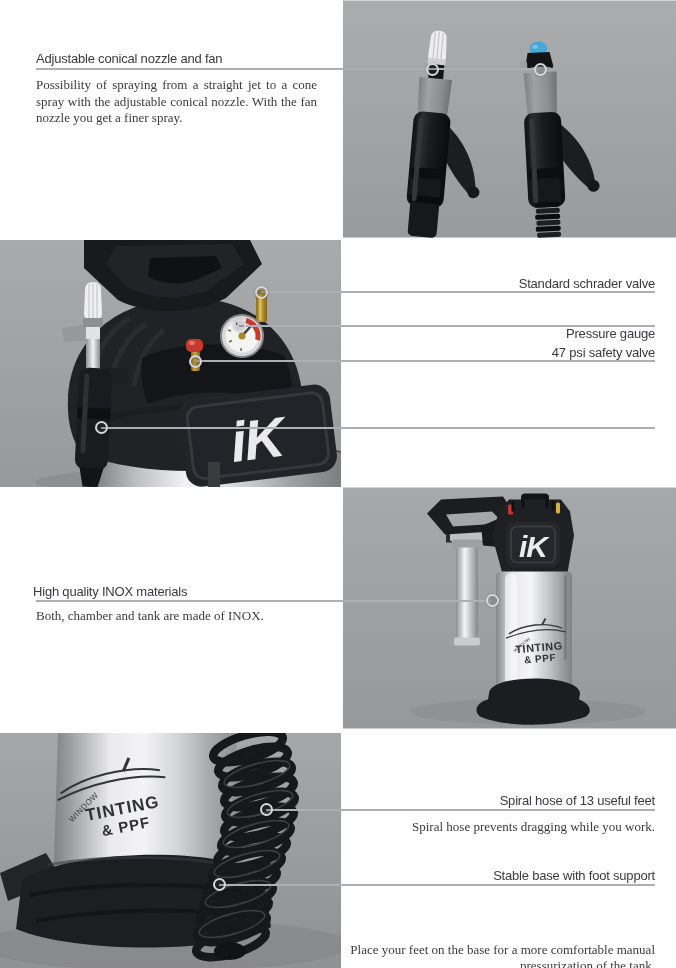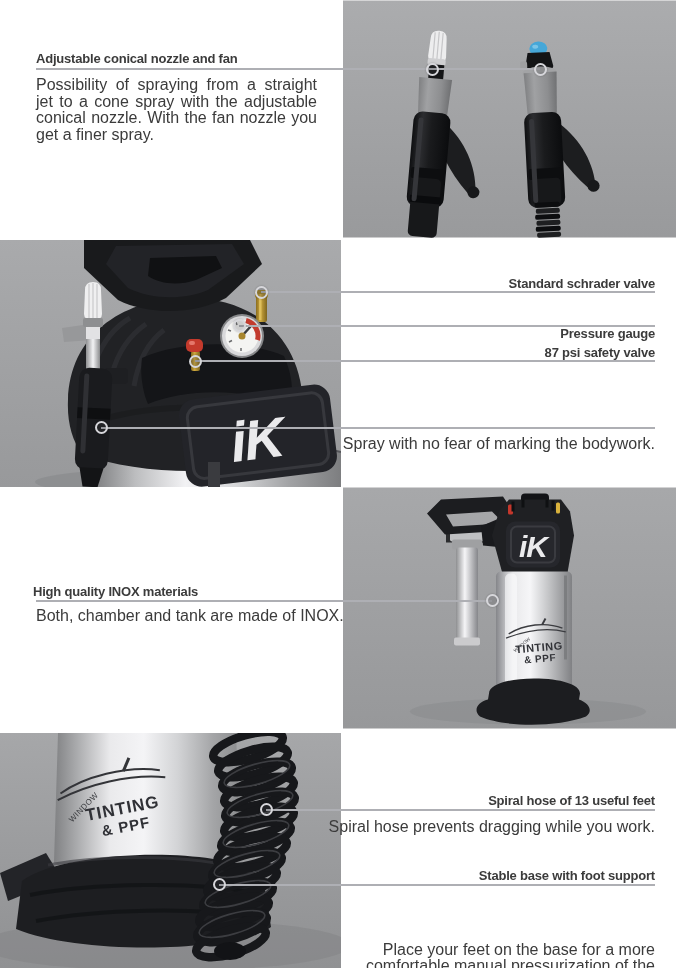--- a/index.html
+++ b/index.html
@@ -28,22 +28,22 @@
   #m-gun2{left:534px;top:63px;}
   #m-schrader{left:255px;top:286px;}
   #m-gauge{left:233px;top:319px;}
   #m-safety{left:189px;top:355px;}
   #m-holder{left:95px;top:421px;}
   #m-chamber{left:486px;top:594px;}
   #m-hose{left:260px;top:803px;}
   #m-base{left:213px;top:878px;}
 
   .t{position:absolute;z-index:7;color:#3b3b3b;}
-  .title{font-size:13px;font-weight:700;letter-spacing:-.2px;white-space:nowrap;}
-  .body{font-size:16px;line-height:16.5px;}
+  .title{font-size:13px;font-weight:400;letter-spacing:-.2px;white-space:nowrap;}
+  .body{font-size:13px;line-height:16.5px;font-family:Liberation Serif, serif;}
   .r{right:21px;text-align:right;}
   .nowrap{white-space:nowrap;}
   #t-nozzle-title{left:36px;top:51px;}
   #t-nozzle-body{left:36px;top:77px;width:281px;text-align:justify;}
   #t-schrader{top:276px;}
   #t-gauge{top:310px;margin-top:16px;}
   #t-safety{top:345px;}
   #t-handle{top:411px;}
   #t-handle-body{top:436px;}
   #t-inox-title{left:24px;top:584px;margin-left:9px;}
@@ -352,22 +352,21 @@
   <div class="cmark" id="m-holder"></div>
   <div class="cmark" id="m-chamber"></div>
   <div class="cmark" id="m-hose"></div>
   <div class="cmark" id="m-base"></div>
 
   <div class="t title" id="t-nozzle-title">Adjustable conical nozzle and fan</div>
   <div class="t body" id="t-nozzle-body">Possibility of spraying from a straight jet to a cone spray with the adjustable conical nozzle. With the fan nozzle you get a finer spray.</div>
 
   <div class="t title r" id="t-schrader">Standard schrader valve</div>
   <div class="t title r" id="t-gauge">Pressure gauge</div>
-  <div class="t title r" id="t-safety">87 psi safety valve</div>
-  <div class="t body r nowrap" id="t-handle-body">Spray with no fear of marking the bodywork.</div>
+  <div class="t title r" id="t-safety">47 psi safety valve</div>
 
   <div class="t title" id="t-inox-title">High quality INOX materials</div>
   <div class="t body nowrap" id="t-inox-body">Both, chamber and tank are made of INOX.</div>
 
   <div class="t title r" id="t-hose">Spiral hose of 13 useful feet</div>
   <div class="t title r" id="t-base">Stable base with foot support</div>
 
   <div class="t body r nowrap" id="t-hose-body">Spiral hose prevents dragging while you work.</div>
   <div class="t body r" id="t-base-body">Place your feet on the base for a more comfortable manual pressurization of the tank.</div>
 

